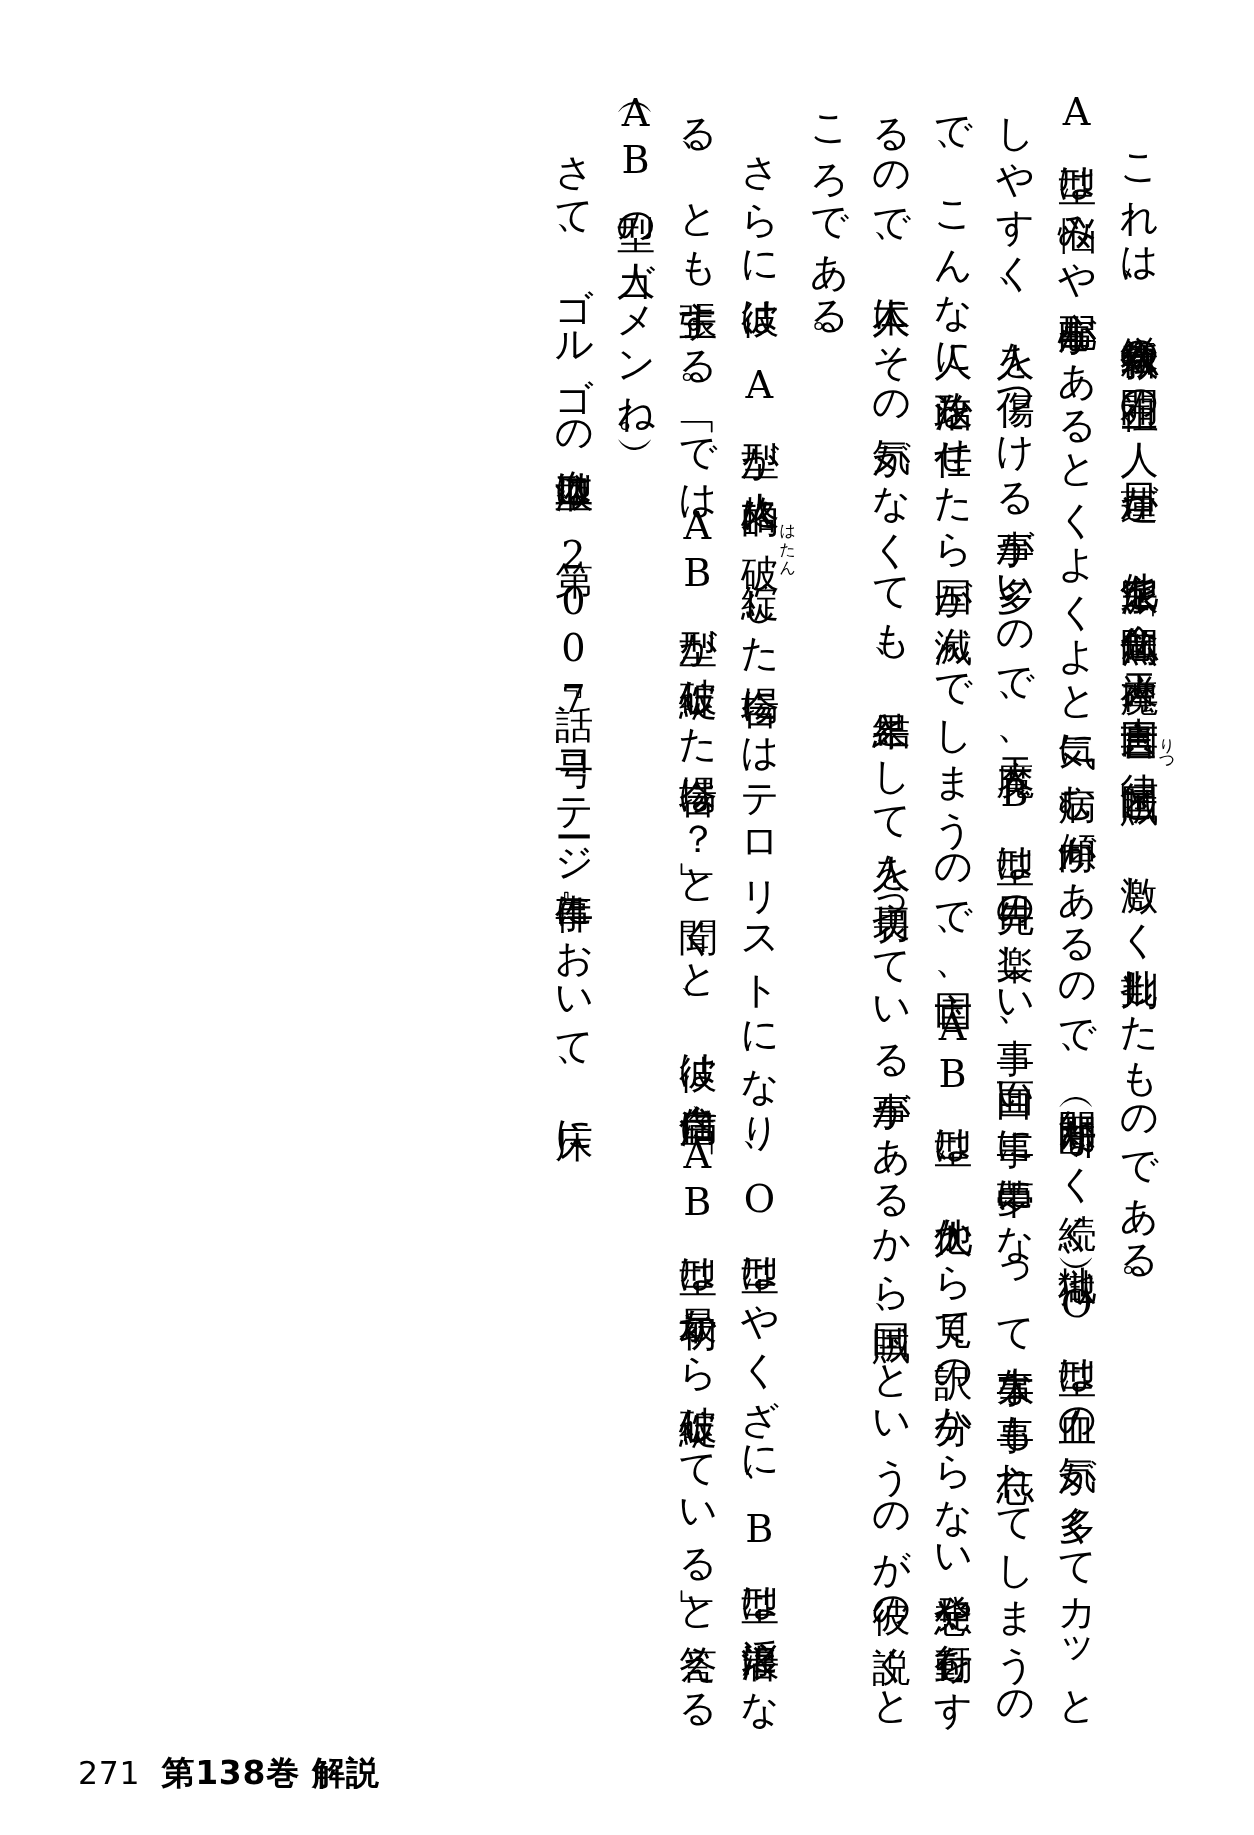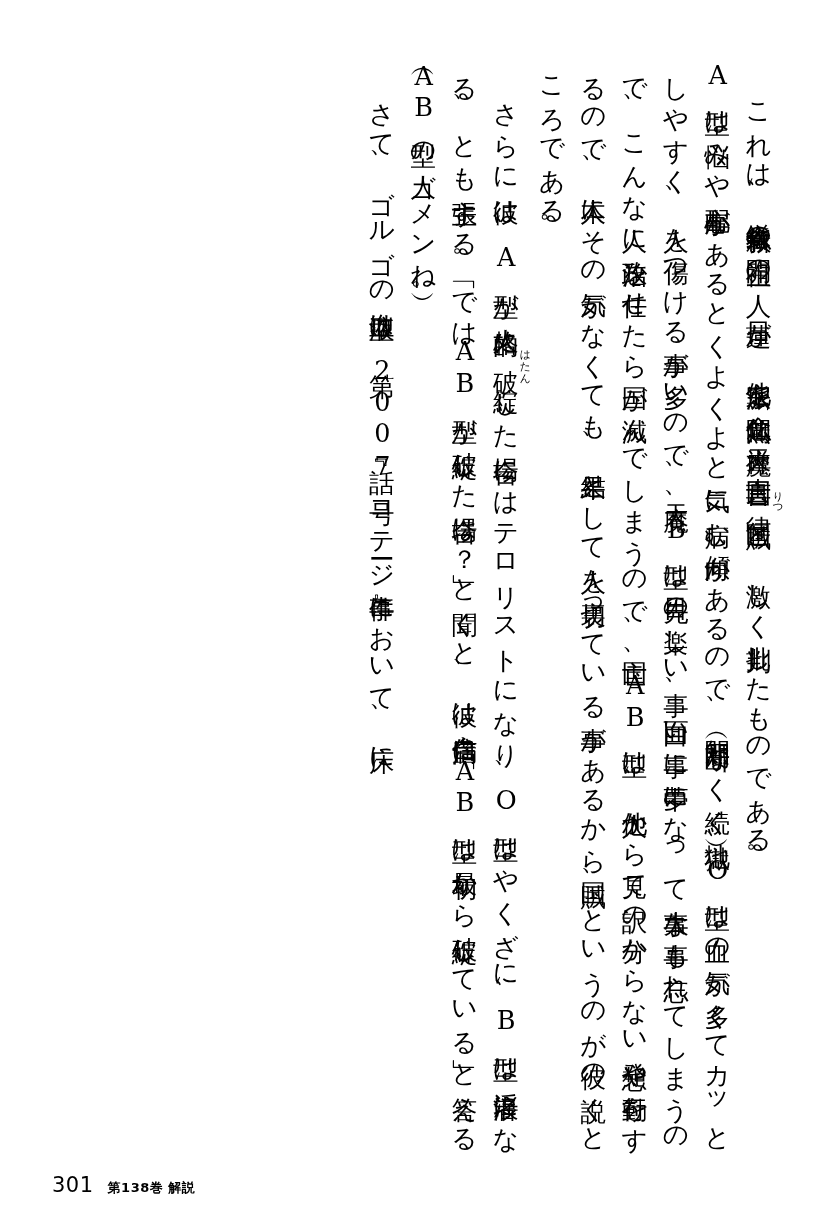--- a/index.html
+++ b/index.html
@@ -60,21 +60,21 @@
     display: flex;
     align-items: baseline;
     font-family: "DejaVu Sans", "Liberation Sans", sans-serif;
   }
   .folio {
     font-size: 21px;
     letter-spacing: 0.5px;
     color: #000;
   }
   .running-head {
-    font-size: 13px;
+    font-size: 22px;
     font-weight: bold;
     margin-left: 14px;
     letter-spacing: 0.5px;
     color: #000;
   }
 </style>
 </head>
 <body>
 
 <div class="page">
@@ -85,17 +85,17 @@
 
     <p class="para noindent">A型は悩みや心配事があるとくよくよと気に病む傾向があるので、無間（間断なく続く）地獄、O型は血の気が多くてカッとしやすく、人を傷つける事が多いので、天魔、B型は目先の楽しい事、面白い事に夢中になって大事な事も忘れてしまうので、こんな人に政治を任せたら国が滅んでしまうので、亡国、AB型は、他人から見て訳の分からない発想や行動をするので、本人にその気がなくても、結果として人を裏切っている事があるから国賊、というのが彼の説くところである。</p>
 
     <p class="para">さらに彼は、A型が人格的に<ruby>破綻<rt>はたん</rt></ruby>した場合にはテロリストになり、O型はやくざに、B型は浮浪者になる、とも主張する。「ではAB型が破綻した場合は？」と聞くと、彼は自信満々に「AB型は最初から破綻している」と答える（AB型の人ゴメンね）。</p>
 
     <p class="para">さて、ゴルゴの血液型は、第200話『7号コテージ事件』において、床に</p>
 
   </div>
 
   <div class="footer">
-    <span class="folio">301</span>
+    <span class="folio">271</span>
     <span class="running-head">第138巻 解説</span>
   </div>
 
 </div>
 
 </body></html>

